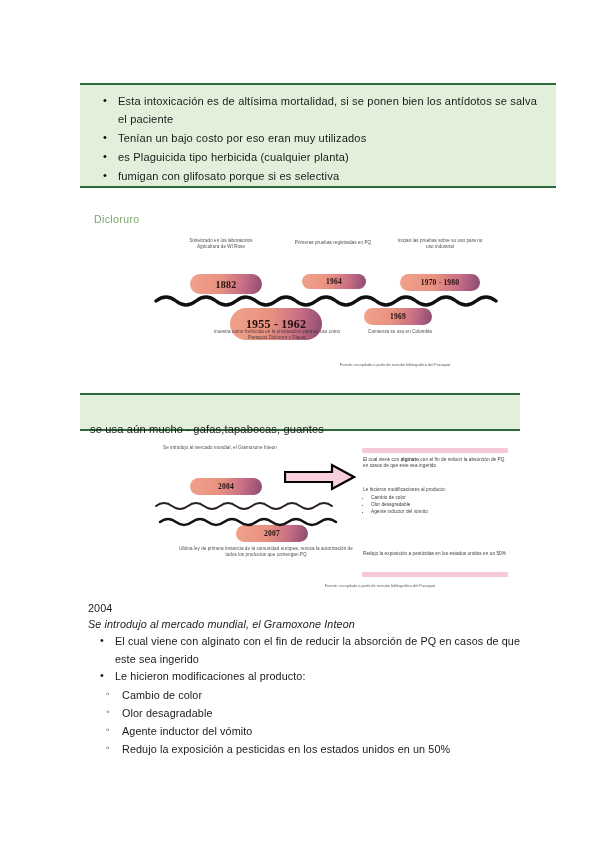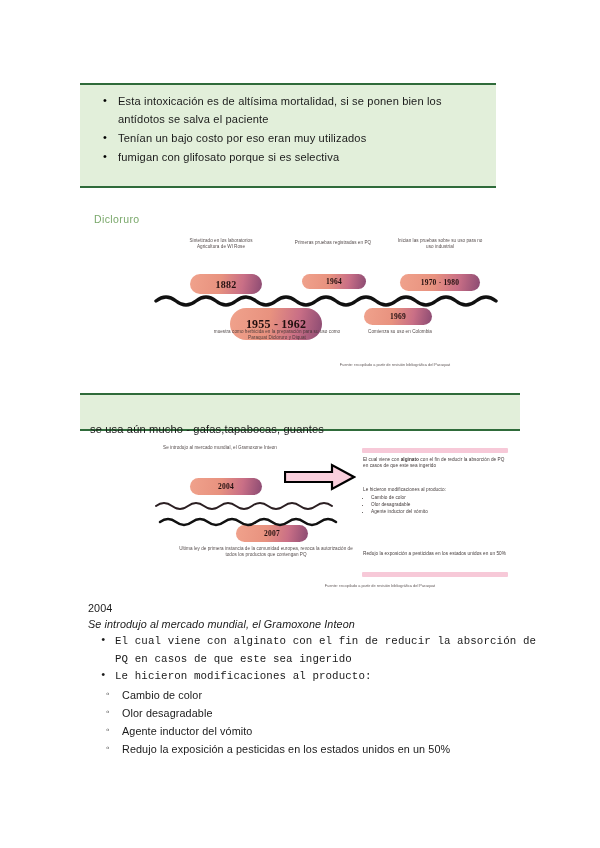--- a/index.html
+++ b/index.html
@@ -20,21 +20,21 @@
   .green-box {
     position: absolute;
     background: #e2efda;
     border-top: 2px solid #2f6b3a;
     border-bottom: 2px solid #2f6b3a;
     box-sizing: border-box;
   }
   #box-top {
     left: 80px;
     top: 83px;
-    width: 416px;
+    width: 476px;
     height: 105px;
     padding: 8px 10px 6px 10px;
   }
   #box-mid {
     left: 80px;
     top: 393px;
     width: 440px;
     height: 38px;
     padding: 26px 10px 8px 10px;
   }
@@ -189,21 +189,20 @@
   #notes .subtitle {
     font-size: 10.8px;
     line-height: 17px;
     font-style: italic;
     letter-spacing: 0.1px;
   }
   #notes ul.lvl1 {
     list-style: none;
     margin: 0;
     padding: 0;
-    font-family: Liberation Mono, monospace;
   }
   #notes ul.lvl1 > li {
     position: relative;
     padding-left: 27px;
     font-size: 10.8px;
     line-height: 17.5px;
     letter-spacing: 0.1px;
   }
   #notes ul.lvl1 > li::before {
     content: "\2022";
@@ -231,20 +230,21 @@
     font-size: 10px;
   }
 </style>
 </head>
 <body>
 
 <div class="green-box" id="box-top">
   <ul class="bullets">
     <li>Esta intoxicación es de altísima mortalidad, si se ponen bien los antídotos se salva el paciente</li>
     <li>Tenían un bajo costo por eso eran muy utilizados</li>
+    <li>es Plaguicida tipo herbicida (cualquier planta)</li>
     <li>fumigan con glifosato porque si es selectiva</li>
   </ul>
 </div>
 
 <div id="historia-label">Dicloruro</div>
 
 <div class="figure" id="figure-timeline-1">
 
   <div class="micro" id="t1-cap-1">Sintetizado en los laboratorios Agricultura de Wl Rose</div>
   <div class="pill" id="t1-pill-1">1882</div>

